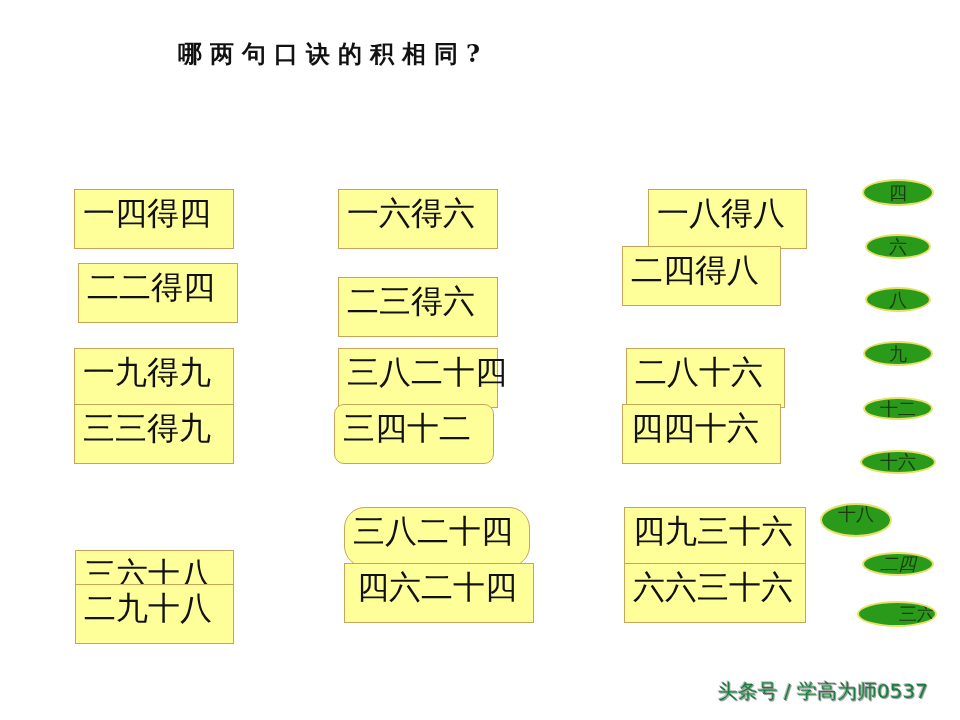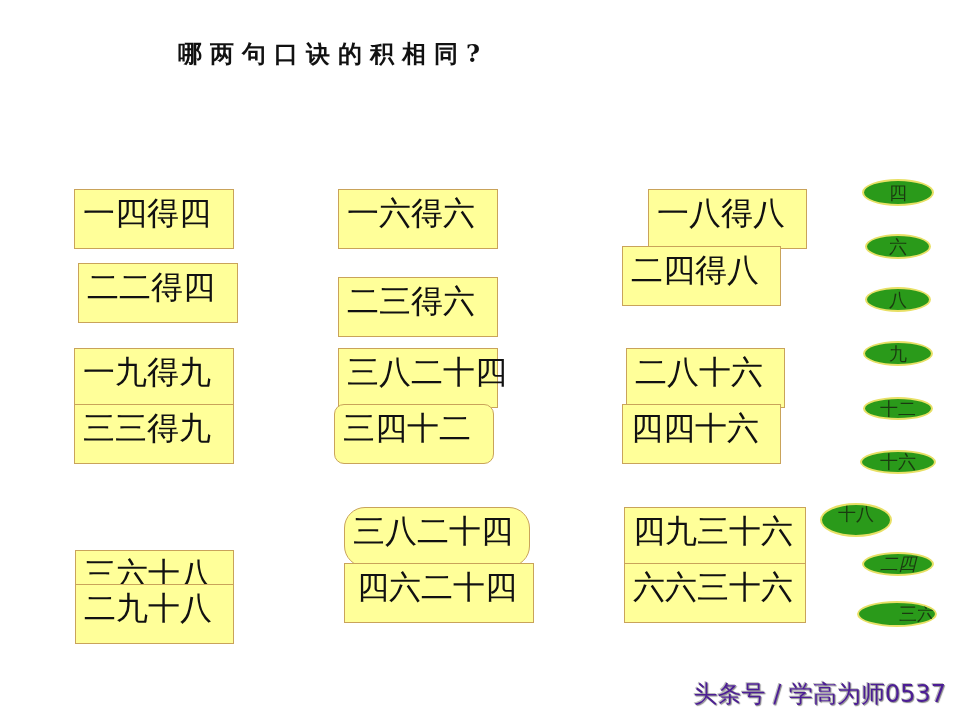--- a/index.html
+++ b/index.html
@@ -6,21 +6,21 @@
   body { width:960px; height:720px; background:#ffffff; position:relative; overflow:hidden;
          font-family: "DejaVu Sans", sans-serif; }
   .title { position:absolute; left:178px; top:38px; font-size:24px; letter-spacing:8px;
            font-family: "DejaVu Serif", serif; font-weight:bold; color:#111; white-space:nowrap; }
   .box { position:absolute; height:60px; background:#ffff99; border:1px solid #c9a35a;
          box-sizing:border-box; font-size:32px; line-height:46px; padding-left:8px; color:#111;
          white-space:nowrap; cursor:pointer; }
   .oval { position:absolute; background:#2a9a1a; border:2px solid #e8e066; border-radius:50%;
           box-sizing:border-box; text-align:center; font-size:18px; color:#1a3a10;
           cursor:pointer; white-space:nowrap; overflow:hidden; }
-  .watermark { position:absolute; right:14px; top:678px; font-size:24px; color:#4c1d95;
+  .watermark { position:absolute; right:32px; top:678px; font-size:20px; color:#15803d;
                text-shadow: 1px 1px 1px #888, -1px -1px 0 #bbb; white-space:nowrap; }
 </style>
 </head>
 <body>
 
 <div class="title">哪两句口诀的积相同?</div>
 
 <div class="box" style="left:74px;top:189px;width:160px;">一四得四</div>
 <div class="box" style="left:78px;top:246px;width:160px;margin-top:17px;">二二得四</div>
 

